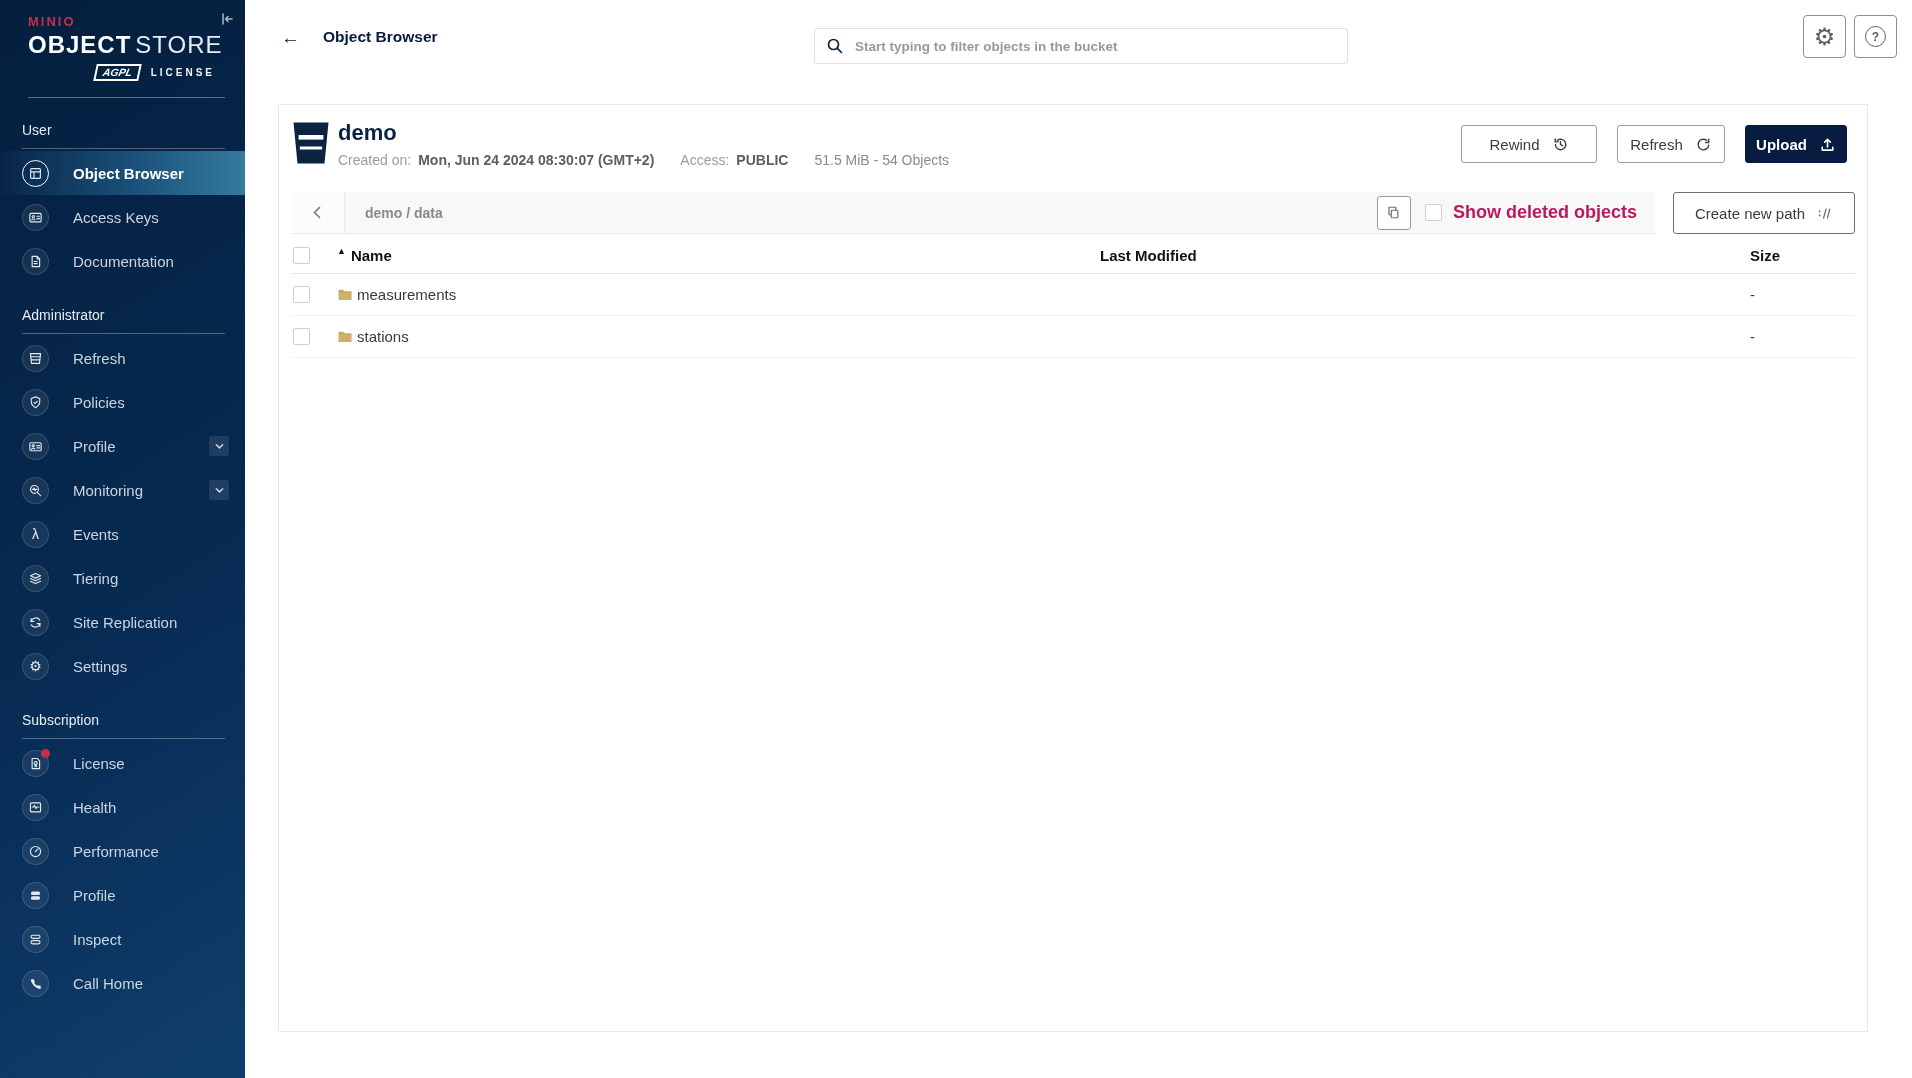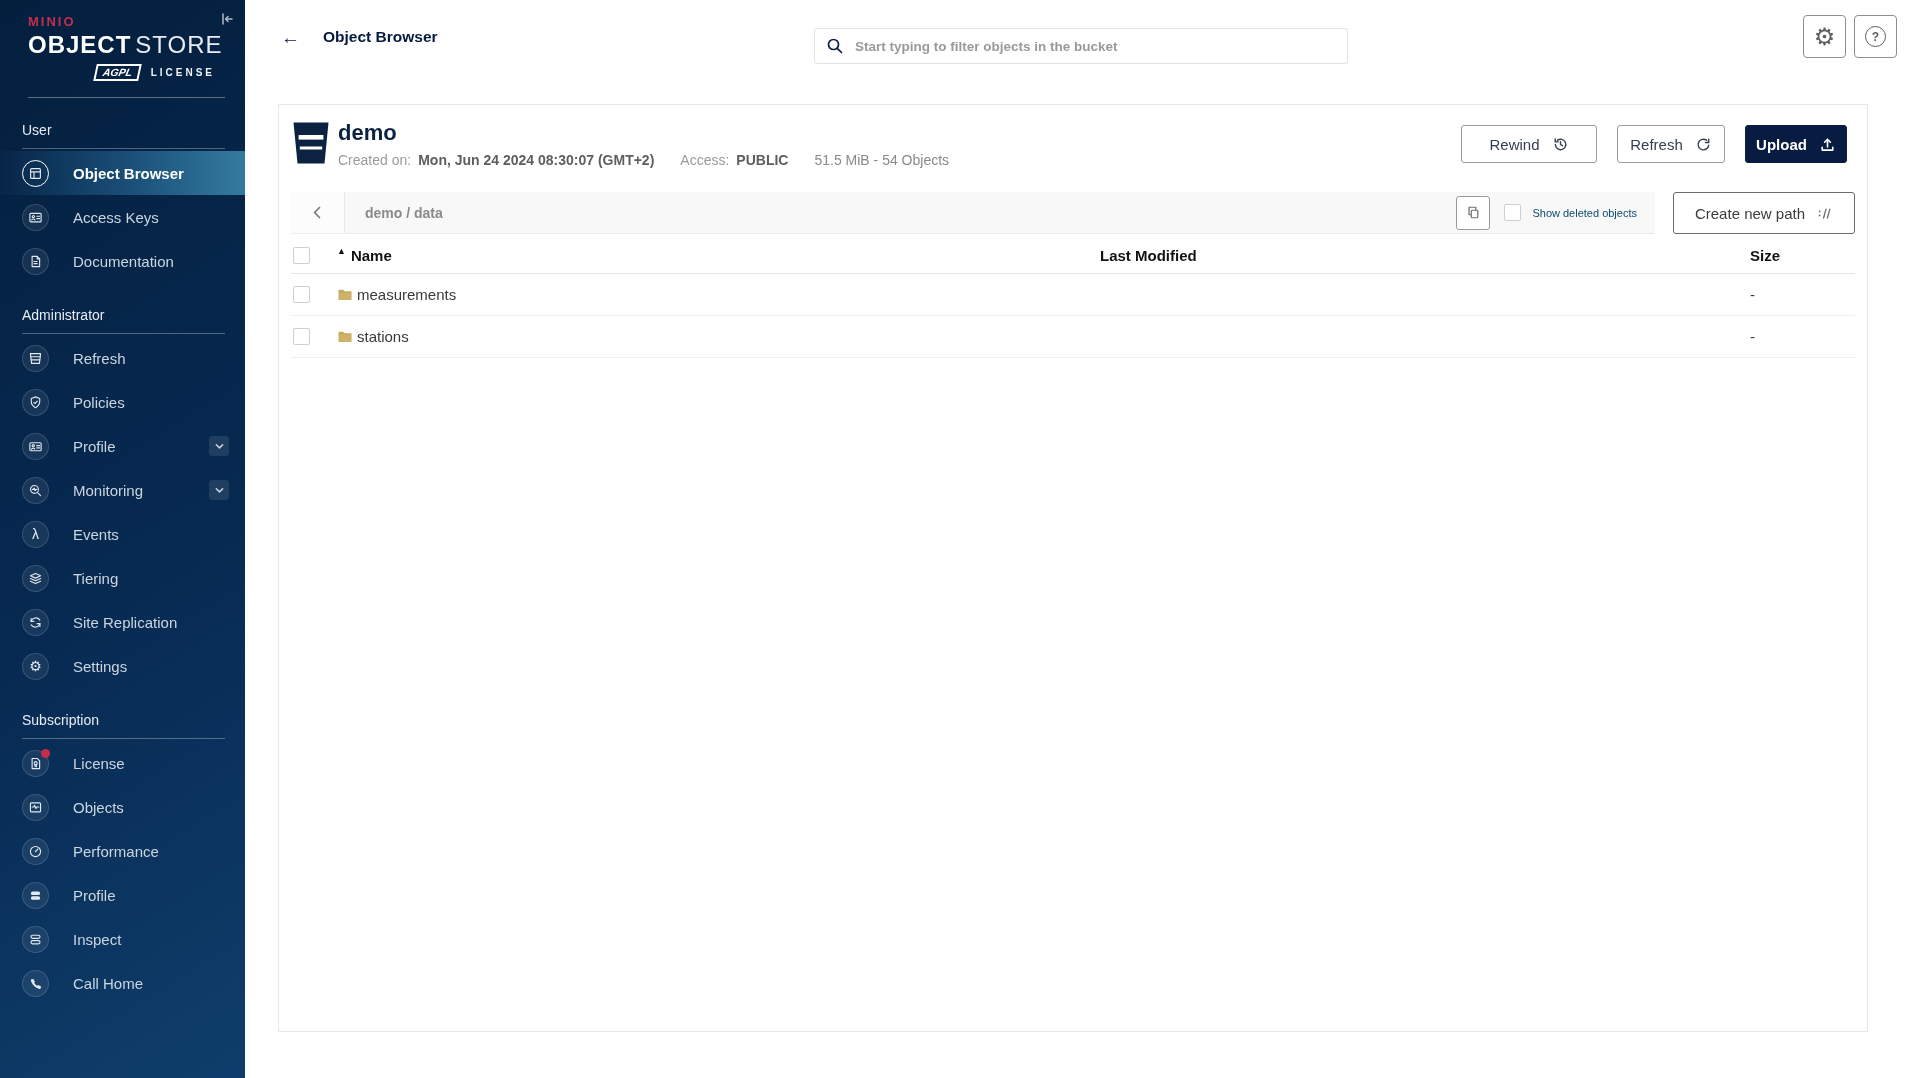--- a/index.html
+++ b/index.html
@@ -89,21 +89,21 @@
   .crumb-back { width:54px; align-self:stretch; display:flex; align-items:center; justify-content:center;
     background:#FCFCFC; border-right:1px solid #E9E9E9; cursor:pointer; }
   .crumb-back svg { width:17px; height:17px; stroke:#7A7A7A; stroke-width:1.7; fill:none;
     stroke-linecap:round; stroke-linejoin:round; }
   .crumb-path { margin-left:20px; flex:1; font-size:14px; font-weight:bold; color:#8A8A8A; cursor:pointer; }
   .copy-btn { width:34px; height:34px; border:1px solid #9A9A9A; border-radius:3px; background:#fff;
     display:flex; align-items:center; justify-content:center; margin-right:14px; cursor:pointer; }
   .copy-btn svg { width:15px; height:15px; stroke:#6E6E6E; stroke-width:1.3; fill:none; stroke-linejoin:round; }
   .show-deleted { display:flex; align-items:center; gap:11px; margin-right:18px; cursor:pointer; }
   .cb { width:17px; height:17px; border:1px solid #CFCFCF; border-radius:2px; background:#fff; flex:none; cursor:pointer; }
-  .show-deleted-label { font-size:11px; font-weight:normal; color:#0c4a6e; }
+  .show-deleted-label { font-size:18px; font-weight:bold; color:#be185d; }
   .create-path-btn { margin-left:18px; width:182px; border:1px solid #6B6B6B; border-radius:3px;
     background:#fff; display:flex; align-items:center; justify-content:center; gap:11px;
     font-size:15px; color:#3C3C3C; cursor:pointer; }
   .create-path-btn svg { width:17px; height:17px; }
 
   .obj-table { margin:4px 12px 0 12px; }
   .trow { display:flex; align-items:center; height:42px; border-bottom:1px solid #F0F0F0; font-size:15px; color:#3A3A3A; }
   .trow.thead { height:36px; font-weight:bold; color:#121212; border-bottom:1px solid #E4E4E4; }
   .c-check { width:46px; display:flex; align-items:center; padding-left:2px; }
   .c-name { flex:1; display:flex; align-items:center; }
@@ -279,21 +279,21 @@
         <span class="nav-label">License</span>
       </div>
 
       <div class="nav-item">
         <span class="nav-ic">
           <svg viewBox="0 0 16 16">
               <rect x="2.6" y="3" width="10.8" height="9.6" rx="1"></rect>
               <path d="M4.4 7.4h1.8l.8-1.7 1.4 3.4.8-1.7h2.4"></path>
             </svg>
         </span>
-        <span class="nav-label">Objects</span>
+        <span class="nav-label">Health</span>
       </div>
 
       <div class="nav-item">
         <span class="nav-ic">
           <svg viewBox="0 0 16 16">
               <circle cx="8" cy="8" r="5.4"></circle>
               <path d="M8 8l2.7-2.7"></path>
               <circle cx="8" cy="8" r=".7" fill="#E3E9F0" stroke="none"></circle>
             </svg>
         </span>

